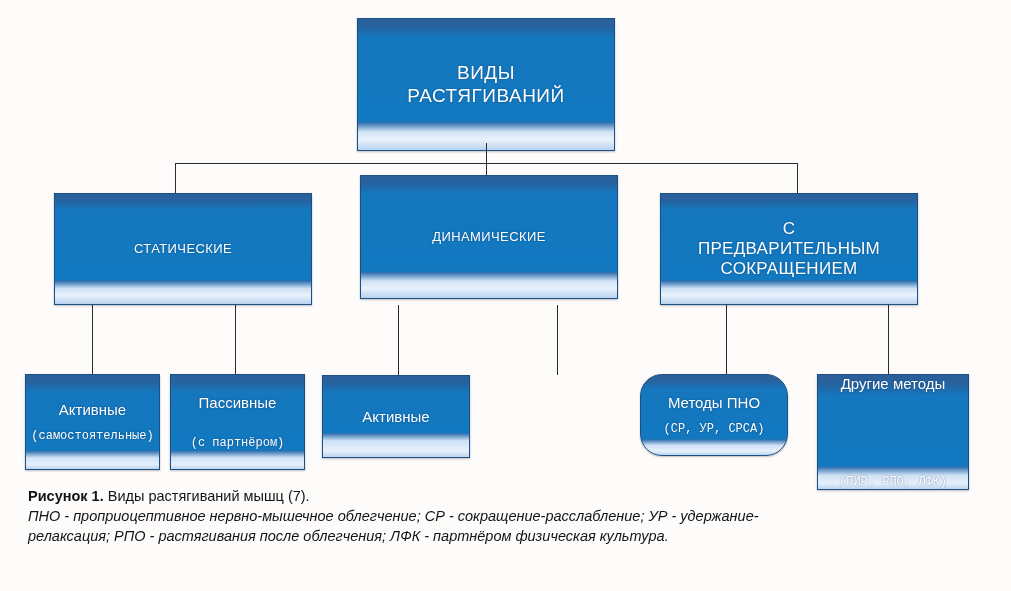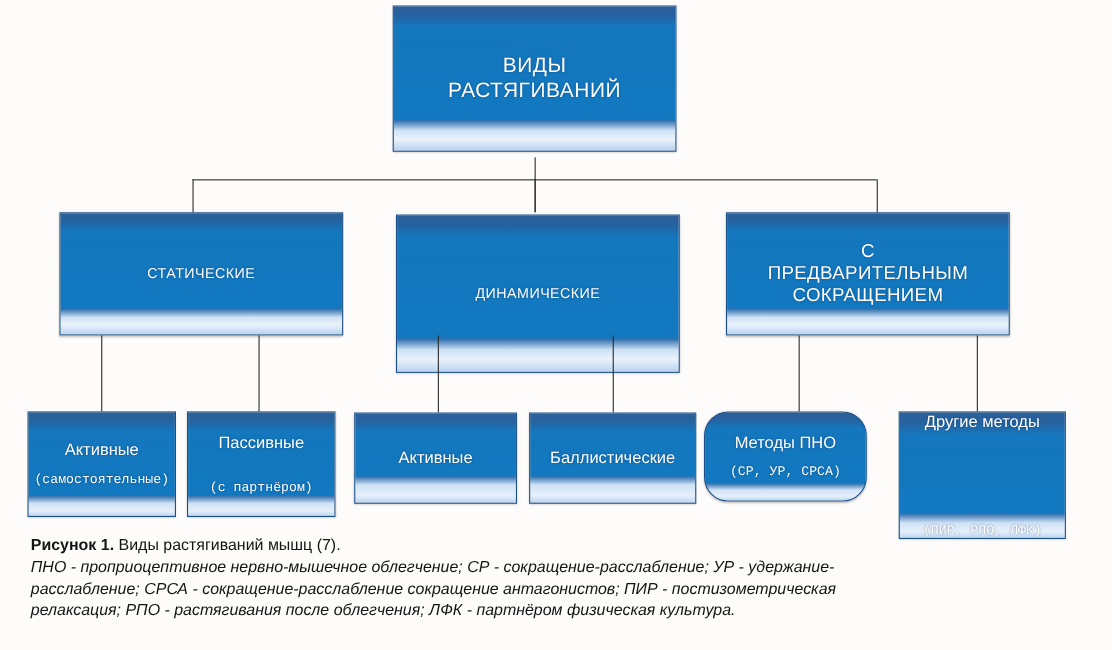--- a/index.html
+++ b/index.html
@@ -111,36 +111,36 @@
     line-height:19.5px;
     margin-top:1px;
   }
   #cap-body .cl { display:block; white-space:nowrap; }
 </style>
 </head>
 <body>
 
 <div id="chart">
 
-  <div class="box t-root" style="left:357px; top:5px; width:258px; height:133px;text-align:right;">
+  <div class="box t-root" style="left:357px; top:18px; width:258px; height:133px;text-align:right;">
     <span class="ln">ВИДЫ</span>
     <span class="ln">РАСТЯГИВАНИЙ</span>
   </div>
 
   <div class="ln-v" style="left:486px; top:143px; height:50px;"></div>
   <div class="ln-h" style="left:175px; top:163px; width:622px;"></div>
   <div class="ln-v" style="left:175px; top:163px; height:30px;"></div>
   <div class="ln-v" style="left:486px; top:163px; height:30px;"></div>
   <div class="ln-v" style="left:797px; top:163px; height:30px;"></div>
 
   <div class="box t-mid" style="left:54px; top:193px; width:258px; height:112px;">
     <span class="ln">СТАТИЧЕСКИЕ</span>
   </div>
 
-  <div class="box t-mid" style="left:360px; top:195px; width:258px; height:144px;">
+  <div class="box t-mid" style="left:360px; top:175px; width:258px; height:124px;">
     <span class="ln">ДИНАМИЧЕСКИЕ</span>
   </div>
 
   <div class="box t-mid3" style="left:660px; top:193px; width:258px; height:112px;">
     <span class="ln">С</span>
     <span class="ln">ПРЕДВАРИТЕЛЬНЫМ</span>
     <span class="ln">СОКРАЩЕНИЕМ</span>
   </div>
 
   <div class="ln-v" style="left:92px; top:305px; height:69px;"></div>
@@ -157,38 +157,34 @@
 
   <div class="box leaf t-leaf" style="left:170px; top:374px; width:135px; height:96px;gap:14px;">
     <span class="ln a">Пассивные</span>
     <span class="ln b">(с партнёром)</span>
   </div>
 
   <div class="box leaf-short t-leaf1" style="left:322px; top:375px; width:148px; height:83px;">
     <span class="ln">Активные</span>
   </div>
 
-  <div class="box leaf-short t-leaf1" style="left:481px; top:375px; width:152px; height:83px;">
-    <span class="ln">Баллистические</span>
-  </div>
 
   <div class="box leaf t-leaf" style="left:640px; top:374px; width:148px; height:82px;border-radius:22px;">
     <span class="ln a">Методы ПНО</span>
     <span class="ln b">(СР, УР, СРСА)</span>
   </div>
 
   <div class="box leaf t-leaf" style="left:817px; top:374px; width:152px; height:116px;justify-content:space-between;">
     <span class="ln a">Другие методы</span>
     <span class="ln b">(ПИР, РПО, ЛФК)</span>
   </div>
 
   <div id="caption">
     <div id="cap-title">
       <b>Рисунок 1.</b><span> Виды растягиваний мышц (7).</span>
     </div>
     <div id="cap-body">
       <span class="cl">ПНО - проприоцептивное нервно-мышечное облегчение; СР - сокращение-расслабление; УР - удержание-</span>
-      <span class="cl">расслабление; СРСА - сокращение-расслабление сокращение антагонистов; ПИР - постизометрическая</span>
       <span class="cl">релаксация; РПО - растягивания после облегчения; ЛФК - партнёром физическая культура.</span>
     </div>
   </div>
 
 </div>
 
 </body></html>

